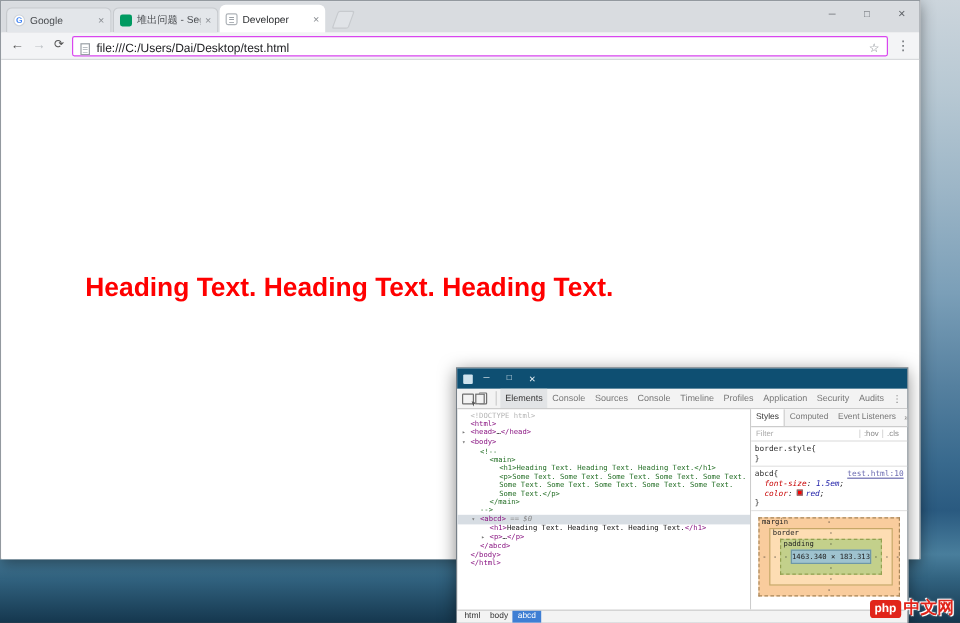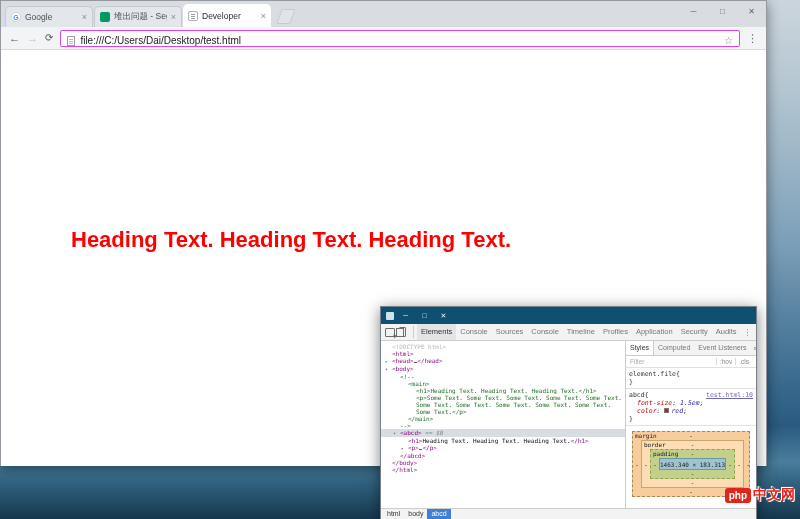--- a/index.html
+++ b/index.html
@@ -124,21 +124,21 @@
   .bm-label { position:absolute; left:2px; top:0; }
   .bm-mid { display:flex; align-items:center; }
   .bm-side { width:8px; flex:0 0 auto; text-align:center; }
 
   .crumbs { height:11px; background:#f3f3f3; border-top:1px solid #ccc; display:flex;
     align-items:center; font-size:7px; color:#333; flex:0 0 auto; padding:0 2px; }
   .crumb { padding:0 4px; line-height:10px; }
   .crumb.active { background:#3f7fd4; color:#fff; }
 
   
-  .watermark { position:absolute; right:5px; bottom:15px; display:flex; align-items:center;
+  .watermark { position:absolute; right:5px; bottom:3px; display:flex; align-items:center;
     gap:2px; z-index:50; }
   .wm-php { background:#e1251b; color:#fff; font-weight:bold; font-size:10px; padding:2px 4px;
     border-radius:3px; }
   .wm-site { color:#e1251b; font-weight:bold; font-size:14px;
     text-shadow:0 0 2px #fff, 1px 1px 0 #fff, -1px -1px 0 #fff; }
 </style>
 </head>
 <body>
 
 <div class="stage">
@@ -240,21 +240,21 @@
             <span class="styles-tab">Event Listeners</span>
             <span class="styles-overflow">»</span>
           </div>
         <div class="filter-row">
           <span class="filter-label">Filter</span>
           <span id="filter-toggles"><span class="ftoggle">:hov</span><span class="ftoggle">.cls</span></span>
         </div>
         <div class="dt-rules" id="dt-rules">
             <div class="rule">
               <div class="rule-head">
-                <span class="rule-selector">element.file</span>
+                <span class="rule-selector">border.style</span>
                 <span class="brace"> {</span>
               </div>
               <div>}</div>
             </div>
             <div class="rule">
               <div class="rule-head">
                 <span class="rule-selector">abcd</span>
                 <span class="brace"> {</span>
                 <span class="rule-link">test.html:10</span>
               </div>

